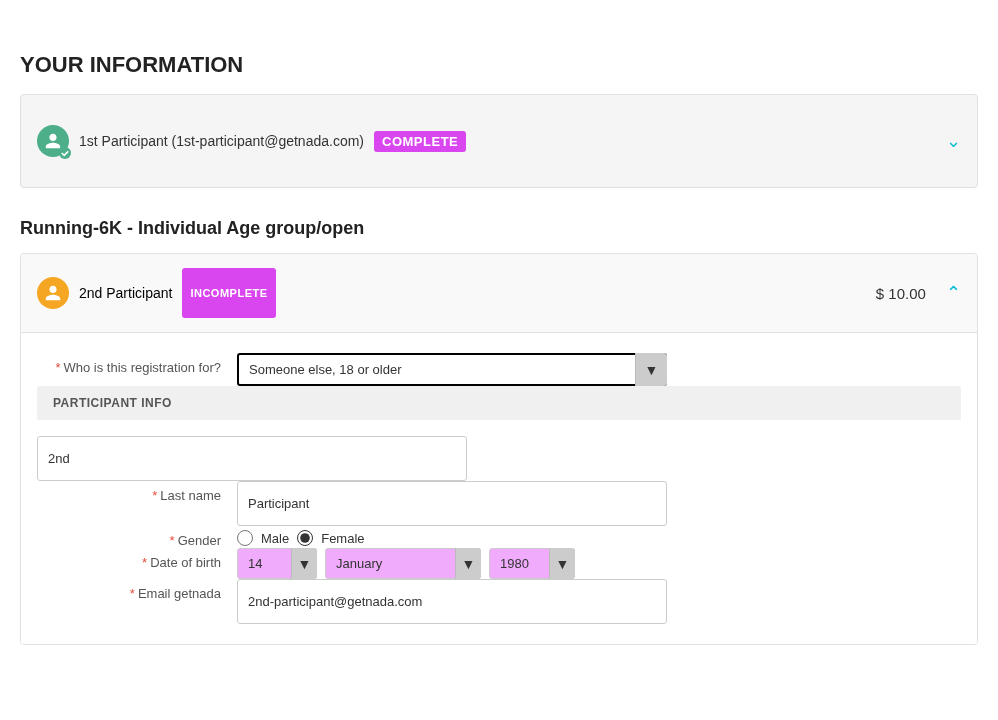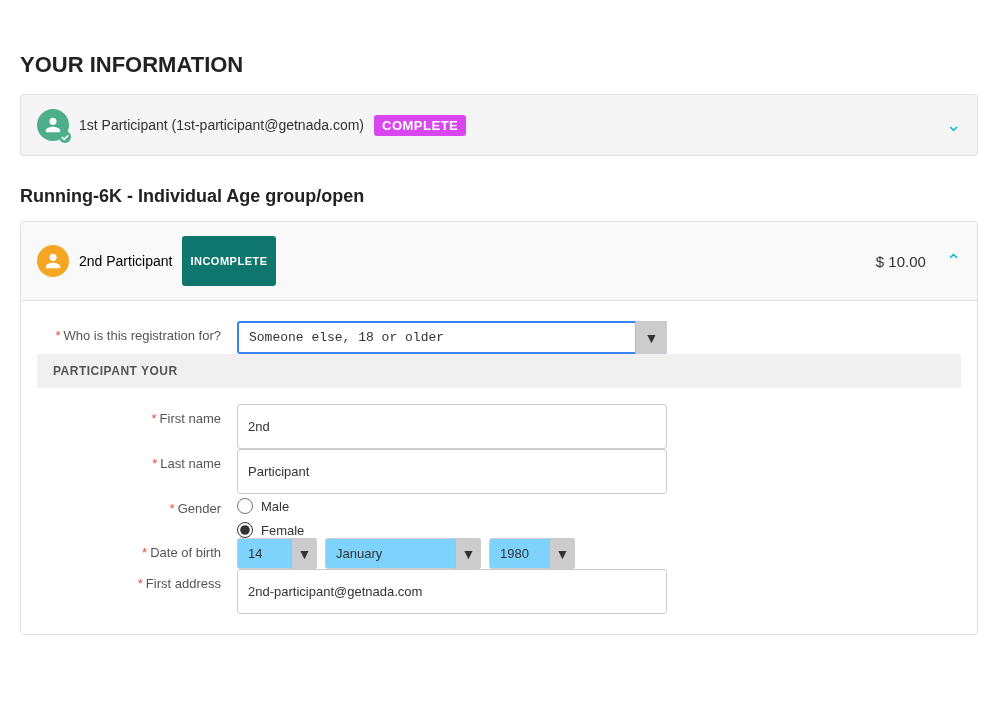--- a/index.html
+++ b/index.html
@@ -17,21 +17,21 @@
       color: #222;
       margin-bottom: 16px;
       margin-top: 36px;
     }
 
     
     .participant-summary {
       background: #f5f5f5;
       border: 1px solid #e0e0e0;
       border-radius: 4px;
-      padding: 14px 16px;
+      padding: 30px 16px;
       display: flex;
       align-items: center;
       justify-content: space-between;
       margin-bottom: 30px;
     }
     .participant-summary-left {
       display: flex;
       align-items: center;
       gap: 10px;
     }
@@ -67,21 +67,21 @@
     .badge-complete {
       background: #d946ef;
       color: #fff;
       font-size: 13px;
       font-weight: bold;
       padding: 3px 8px;
       border-radius: 3px;
       letter-spacing: 0.5px;
     }
     .badge-incomplete {
-      background: #0f766e;
+      background: #d946ef;
       color: #fff;
       font-size: 11px;
       font-weight: bold;
       padding: 19px 8px;
       border-radius: 3px;
       letter-spacing: 0.5px;
     }
     .chevron-down {
       color: #00bcd4;
       font-size: 18px;
@@ -196,22 +196,21 @@
       display: flex;
       align-items: center;
       justify-content: center;
       pointer-events: none;
       border-left: 1px solid #bbb;
       border-radius: 0 3px 3px 0;
     }
 
     
     .select-highlighted select {
-      border: 2px solid #3b82f6;
-      font-family: Liberation Mono, monospace;
+      border: 2px solid #000000;
     }
 
     
     .participant-info-header {
       background: #f0f0f0;
       padding: 10px 16px;
       font-size: 12px;
       font-weight: bold;
       color: #555;
       letter-spacing: 0.5px;
@@ -225,21 +224,21 @@
       padding: 14px 10px;
       border: 1px solid #ccc;
       border-radius: 3px;
       font-size: 13px;
       color: #333;
     }
 
     
     .radio-group {
       display: flex;
-      flex-direction: column;
+      flex-direction: row;
       gap: 8px;
       padding-top: 4px;
     }
     .radio-option {
       display: flex;
       align-items: center;
       gap: 8px;
       font-size: 13px;
       color: #333;
       cursor: pointer;
@@ -261,21 +260,21 @@
       position: relative;
       display: inline-block;
     }
     .dob-select select {
       padding: 7px 28px 7px 10px;
       border: 1px solid #ccc;
       border-radius: 3px;
       font-size: 13px;
       color: #333;
       appearance: none;
-      background: #7dd3fc;
+      background: #f0abfc;
       cursor: pointer;
     }
     .dob-select .dropdown-arrow {
       position: absolute;
       right: 0;
       top: 0;
       bottom: 0;
       width: 26px;
       background: #ccc;
       display: flex;
@@ -343,26 +342,23 @@
           <select>
             <option selected="">Someone else, 18 or older</option>
             <option>Myself</option>
             <option>Someone else, under 18</option>
           </select>
           <div class="dropdown-arrow">▼</div>
         </div>
       </div>
     </div>
 
-    <div class="participant-info-header">PARTICIPANT YOUR</div>
-
-    <div class="form-row">
-      <div class="form-label">
-        <span class="required">*</span><span>First name</span>
-      </div>
+    <div class="participant-info-header">PARTICIPANT INFO</div>
+
+    <div class="form-row">
       <div class="form-control">
         <input type="text" class="text-input" value="2nd" style="">
       </div>
     </div>
 
     <div class="form-row">
       <div class="form-label">
         <span class="required">*</span><span>Last name</span>
       </div>
       <div class="form-control">
@@ -424,21 +420,21 @@
               <option>1985</option>
             </select>
             <div class="dropdown-arrow">▼</div>
           </div>
         </div>
       </div>
     </div>
 
     <div class="form-row">
       <div class="form-label">
-        <span class="required">*</span><span>First address</span>
+        <span class="required">*</span><span>Email getnada</span>
       </div>
       <div class="form-control">
         <input type="email" class="text-input" value="2nd-participant@getnada.com" style="">
       </div>
     </div>
 
   </div>
 </div>
 
 </body></html>

